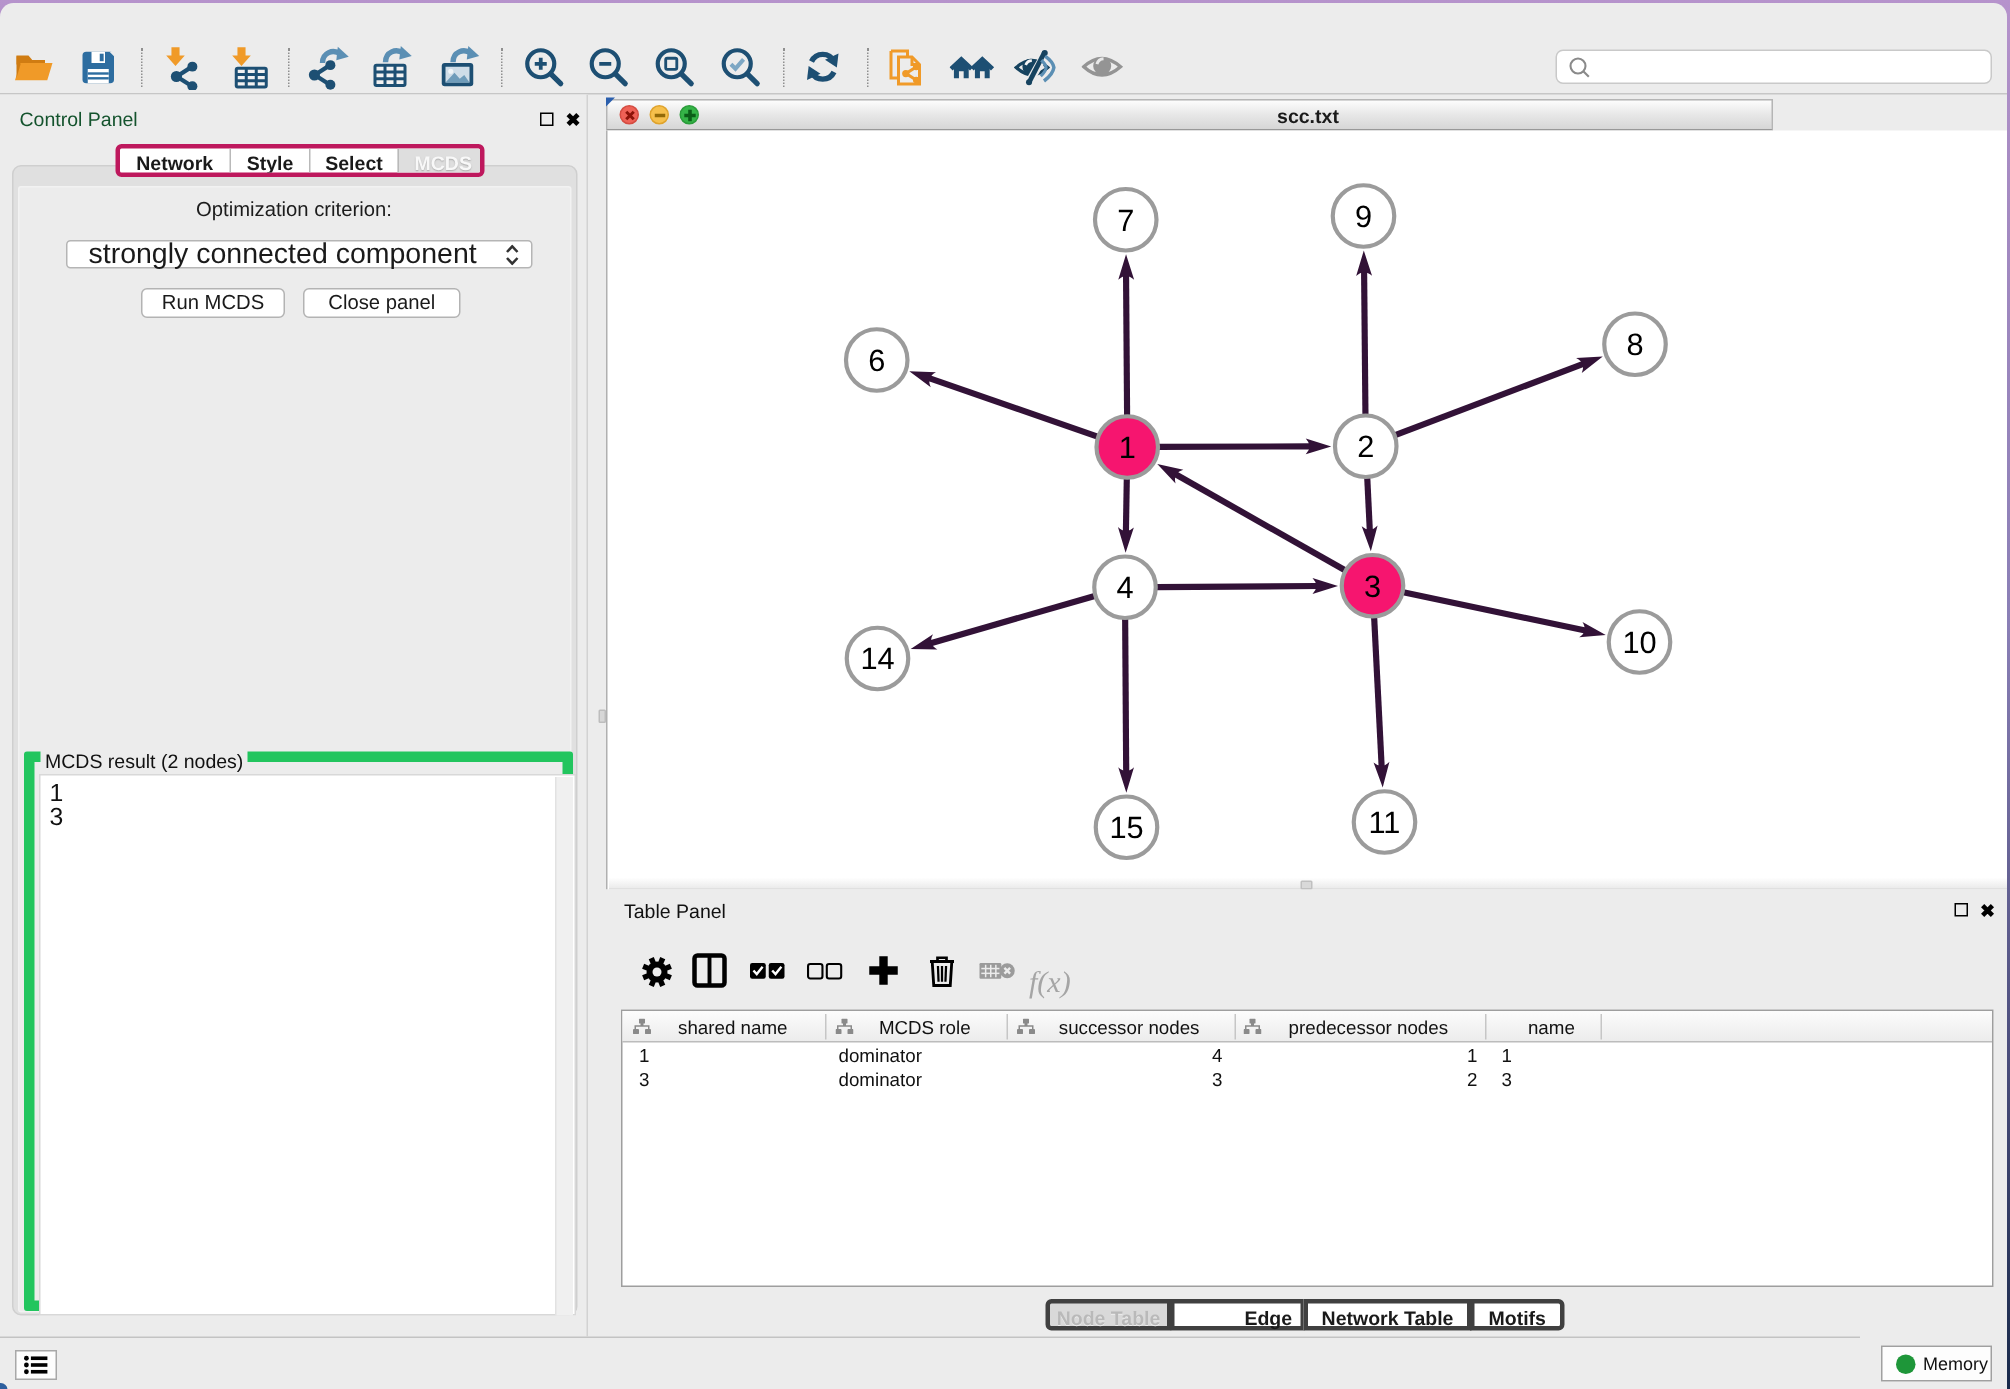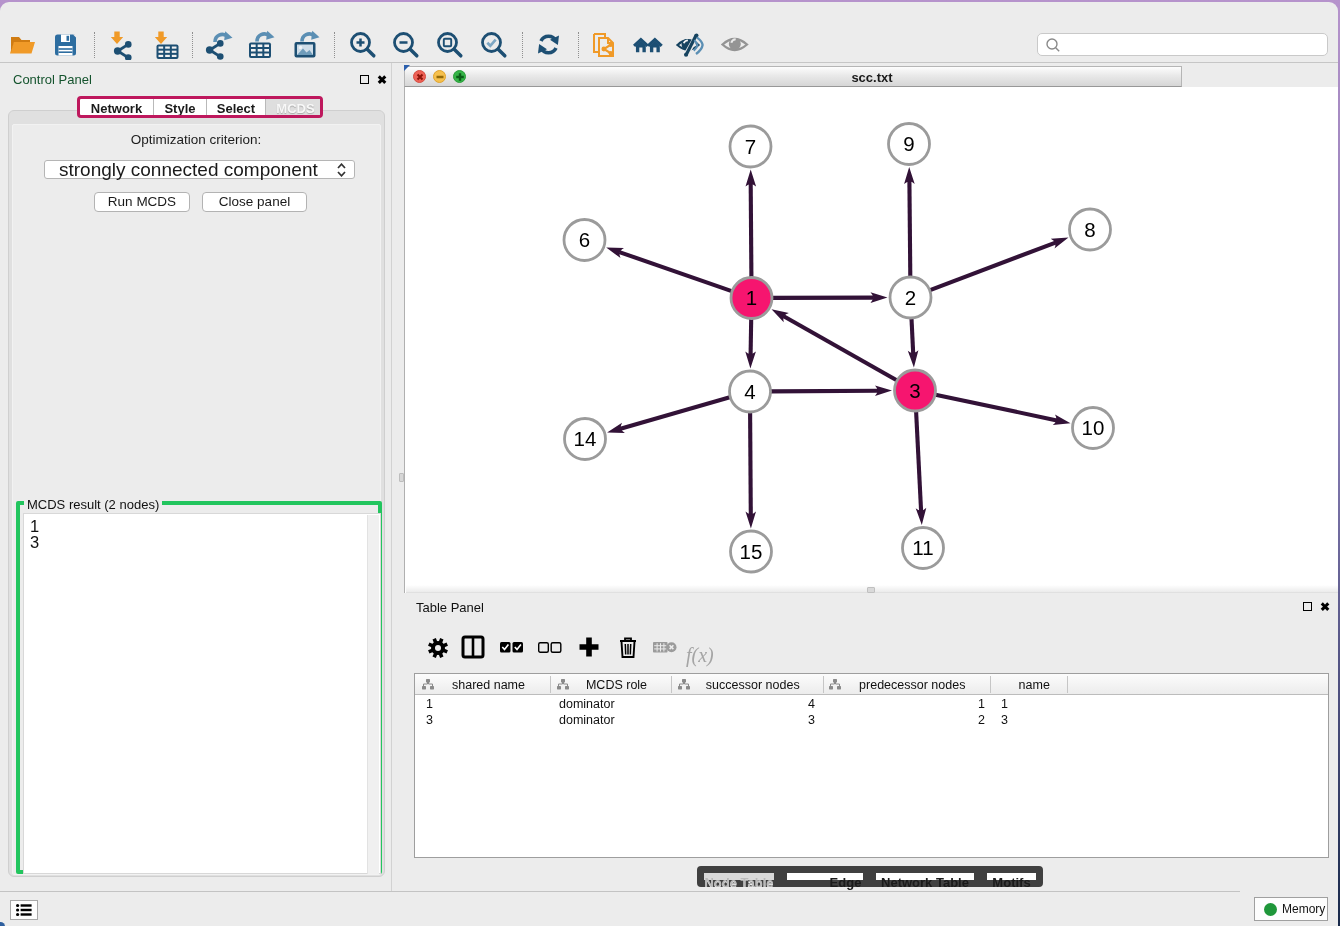--- a/index.html
+++ b/index.html
@@ -19,21 +19,21 @@
 
 #cpanel { position:absolute; left:0; top:61px; width:392px; height:828px; background:#ececec; border-right:1px solid #d2d2d2; }
 #cp-title { position:absolute; left:13px; top:9px; font-size:13px; color:#14532d; }
 .hbtn-sq { position:absolute; width:9px; height:9px; border:1.4px solid #000; background:transparent; }
 .hbtn-x { position:absolute; font-size:12px; color:#000; font-weight:bold; line-height:10px; }
 #cp-outer { position:absolute; left:8px; top:47px; width:377px; height:767px; background:#e0e0e0; border:1px solid #cfcfcf; border-radius:6px; }
 #cp-inner { position:absolute; left:3px; top:13px; width:369px; height:751px; background:#ececec; border:1px solid #f2f2f2; border-radius:2px; }
 #opt-label { position:absolute; left:0; top:69px; width:392px; text-align:center; font-size:13.5px; color:#1c1c1c; }
 #combo { position:absolute; left:44px; top:97px; width:311px; height:19px; background:#fff; border:1px solid #b5b5b5; border-radius:3px; font-size:19px; color:#1a1a1a; line-height:17px; padding-left:14px; }
 .btn { position:absolute; top:129px; height:20px; background:#fff; border:1px solid #b3b3b3; border-radius:4px; font-size:13.5px; color:#1a1a1a; text-align:center; line-height:18px; }
-#fieldset { position:absolute; left:16px; top:438px; width:366px; height:373px; border:4px solid #22c55e; border-radius:2px; }
+#fieldset { position:absolute; left:16px; top:438px; width:366px; height:373px; border:7px solid #22c55e; border-radius:2px; }
 #legend { position:absolute; left:4px; top:-8px; background:#ececec; padding:0 3px; font-size:13px; color:#111; }
 #resultbox { position:absolute; left:3px; top:8px; width:358px; height:361px; background:#fff; border:1px solid #d8d8d8; font-size:16.5px; color:#111; line-height:16.3px; padding:4px 0 0 6px; }
 #resscroll { position:absolute; right:1px; top:1px; width:12px; height:359px; background:#f0f0f0; border-left:1px solid #e2e2e2; }
 
 #vsplit-handle { position:absolute; left:399px; top:471px; width:5px; height:9px; background:#d7d7d7; border:1px solid #bdbdbd; border-radius:1px; }
 #hsplit-handle { position:absolute; left:867px; top:585px; width:8px; height:6px; background:#d9d9d9; border:1px solid #c0c0c0; border-radius:1px; }
 
 #netwin { position:absolute; left:404px; top:64px; width:934px; height:527px; }
 #net-titlebar { position:absolute; left:0; top:0; width:778px; height:21px; background:linear-gradient(180deg,#fdfdfd,#e9e9e9 45%,#d6d6d6); border:1px solid #b5b5b5; border-bottom:1px solid #989898; }
 #net-title { position:absolute; left:0; top:3px; width:934px; text-align:center; font-size:13px; font-weight:bold; color:#1a1a1a; }
@@ -44,21 +44,21 @@
 #tp-title { position:absolute; left:12px; top:7px; font-size:13px; color:#111; }
 #ttoolbar { position:absolute; left:0px; top:36px; width:934px; height:32px; }
 #tablebox { position:absolute; left:10px; top:80px; width:915px; height:185px; background:#fff; border:1px solid #9e9e9e; }
 #thead { position:absolute; left:0; top:0; width:913px; height:21px; background:linear-gradient(180deg,#fcfcfc,#ececec); border-bottom:1px solid #bcbcbc; }
 .thsep { position:absolute; top:2px; height:17px; width:0; border-left:1px solid #c6c6c6; }
 .thlabel { position:absolute; top:4px; font-size:12.5px; color:#111; text-align:center; }
 .trow { position:absolute; left:0; width:913px; height:16px; font-size:12.5px; color:#111; }
 .cell { position:absolute; top:1px; }
 .cellr { position:absolute; top:1px; text-align:right; }
 
-.btab { position:absolute; top:273px; height:21px; background:#fff; border:7px solid #404040; font-size:13px; font-weight:bold; color:#1a1a1a; text-align:center; line-height:19px; }
+.btab { position:absolute; top:273px; height:21px; background:#fff; border:3px solid #404040; font-size:13px; font-weight:bold; color:#1a1a1a; text-align:center; line-height:19px; }
 .btabsel { background:#d9d9d9; color:#b9b9b9; text-shadow:0 1px 0 #eee; }
 
 #statusbar { position:absolute; left:0; top:889px; width:1240px; height:33px; background:#ececec; border-top:1px solid #c3c3c3; }
 #listbtn { position:absolute; left:10px; top:8px; width:28px; height:20px; background:#fdfdfd; border:1px solid #a8a8a8; }
 #membtn { position:absolute; left:1254px; top:5px; width:74px; height:24px; background:#fdfdfd; border:1px solid #a0a0a0; font-size:12px; color:#111; }
 </style>
 </head>
 <body>
 <div id="win">
   <div id="toolbar">

